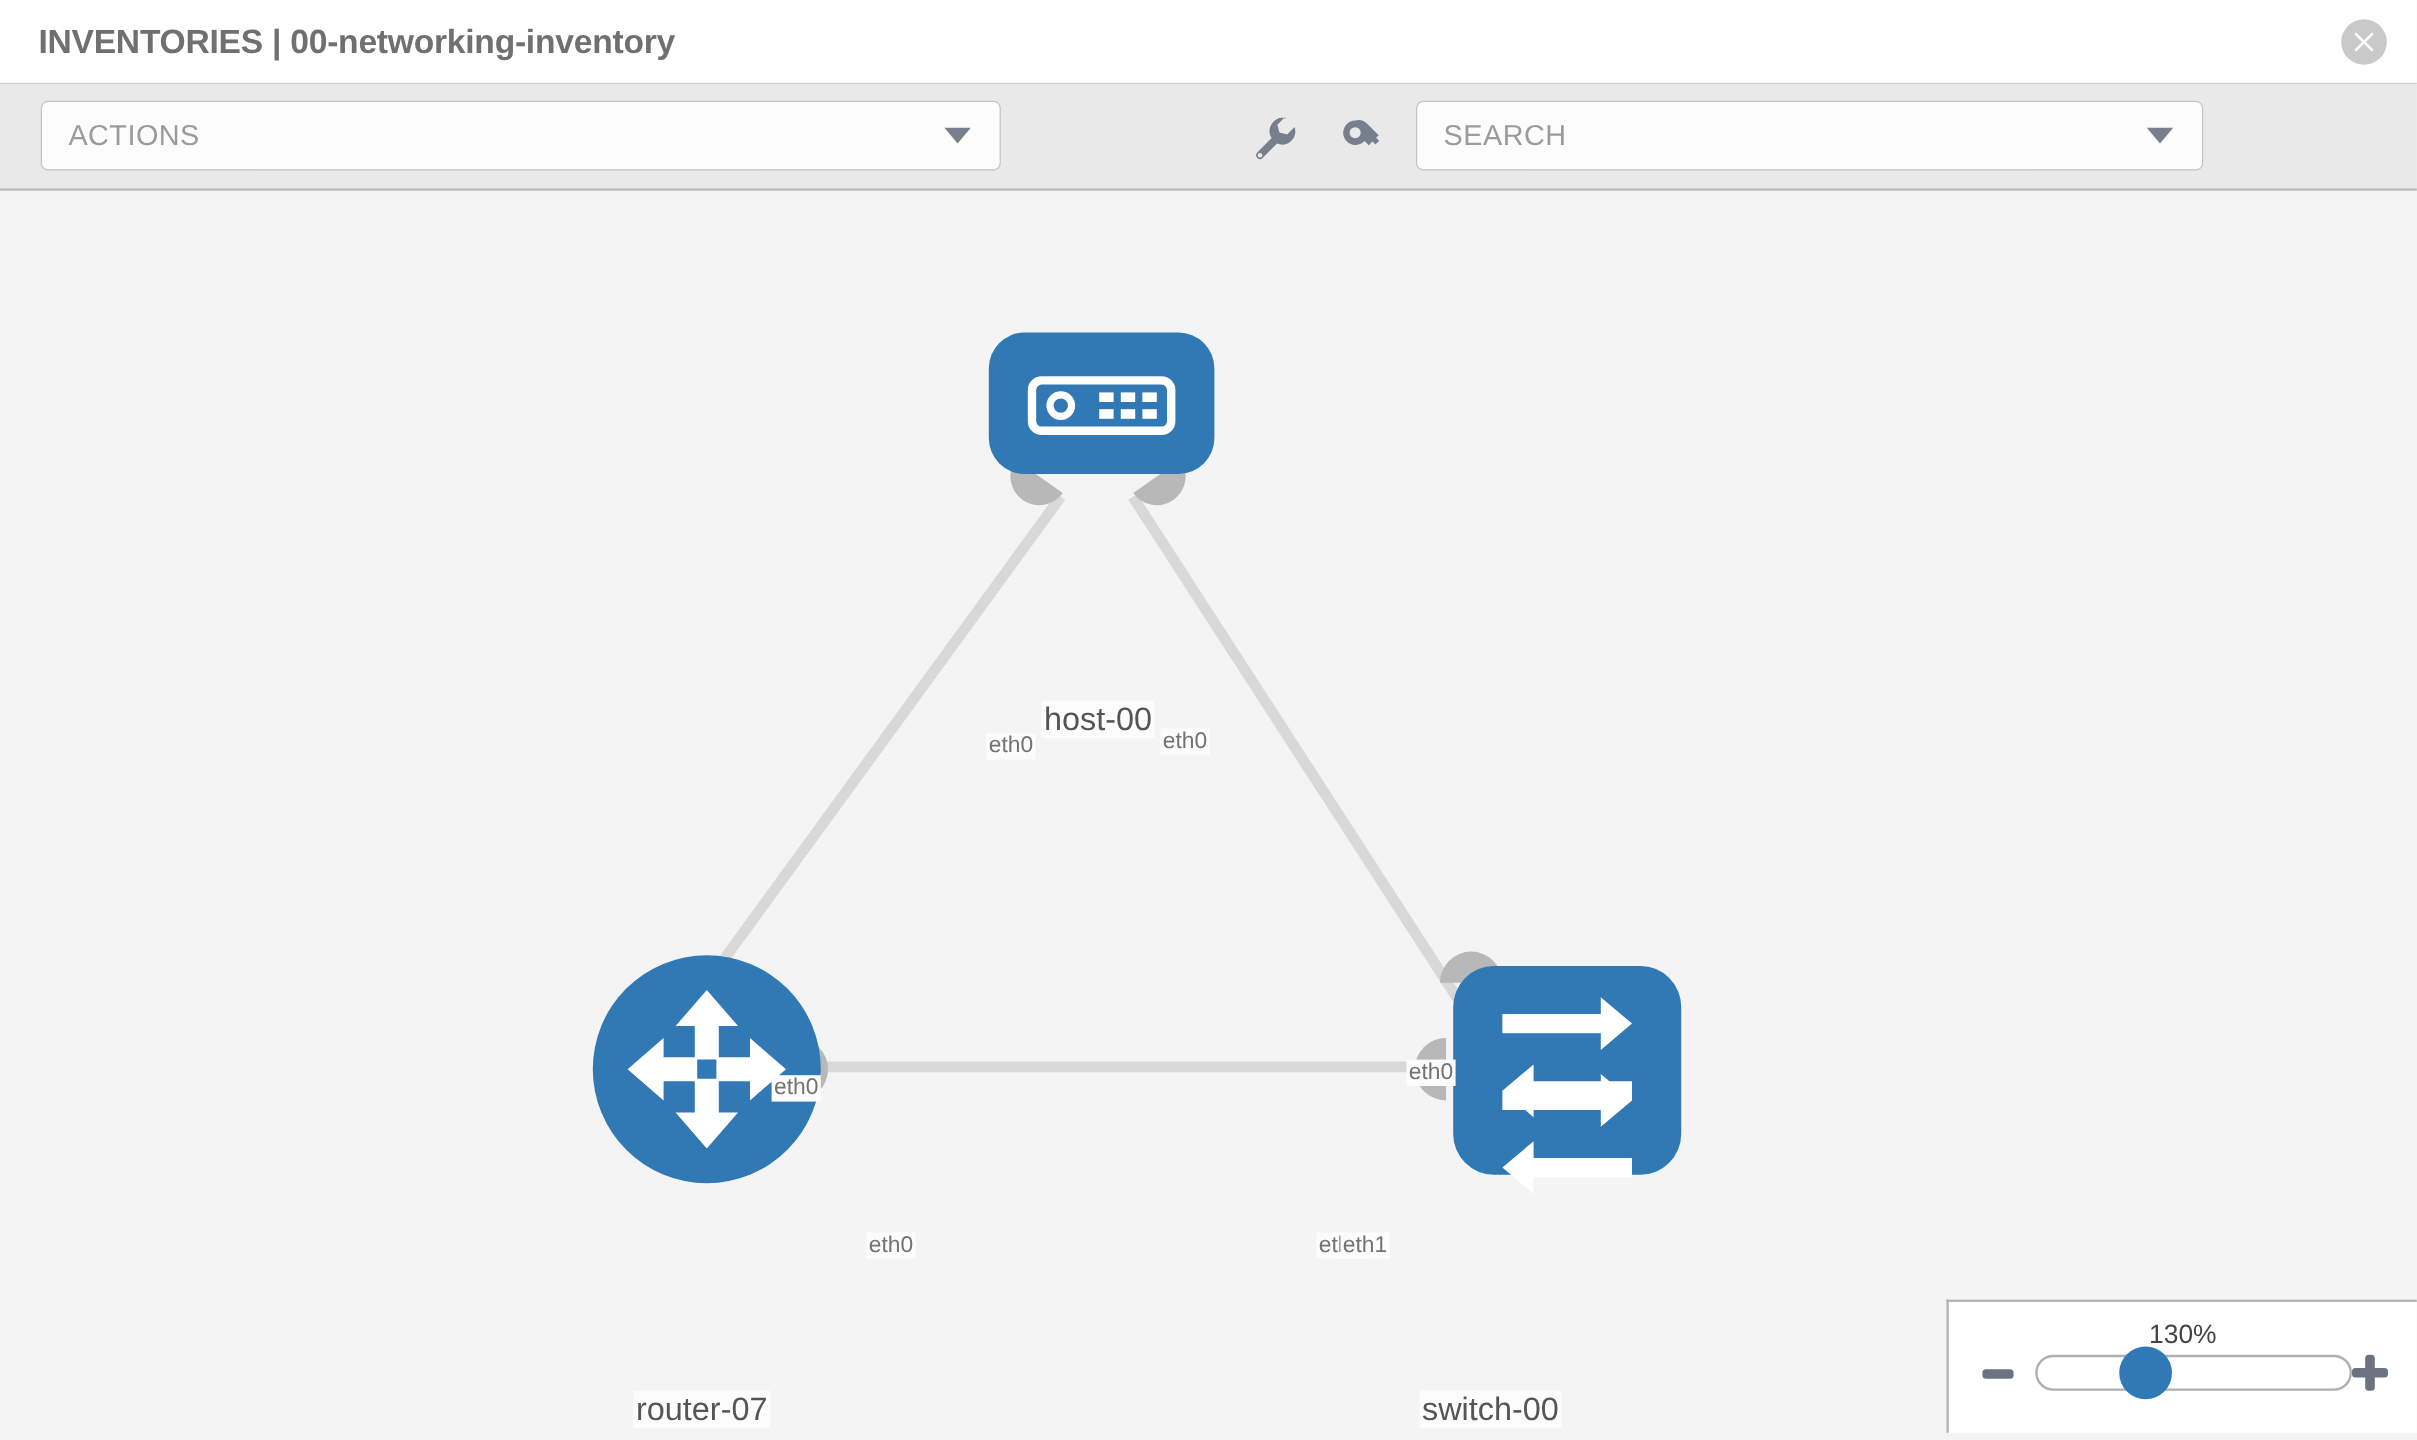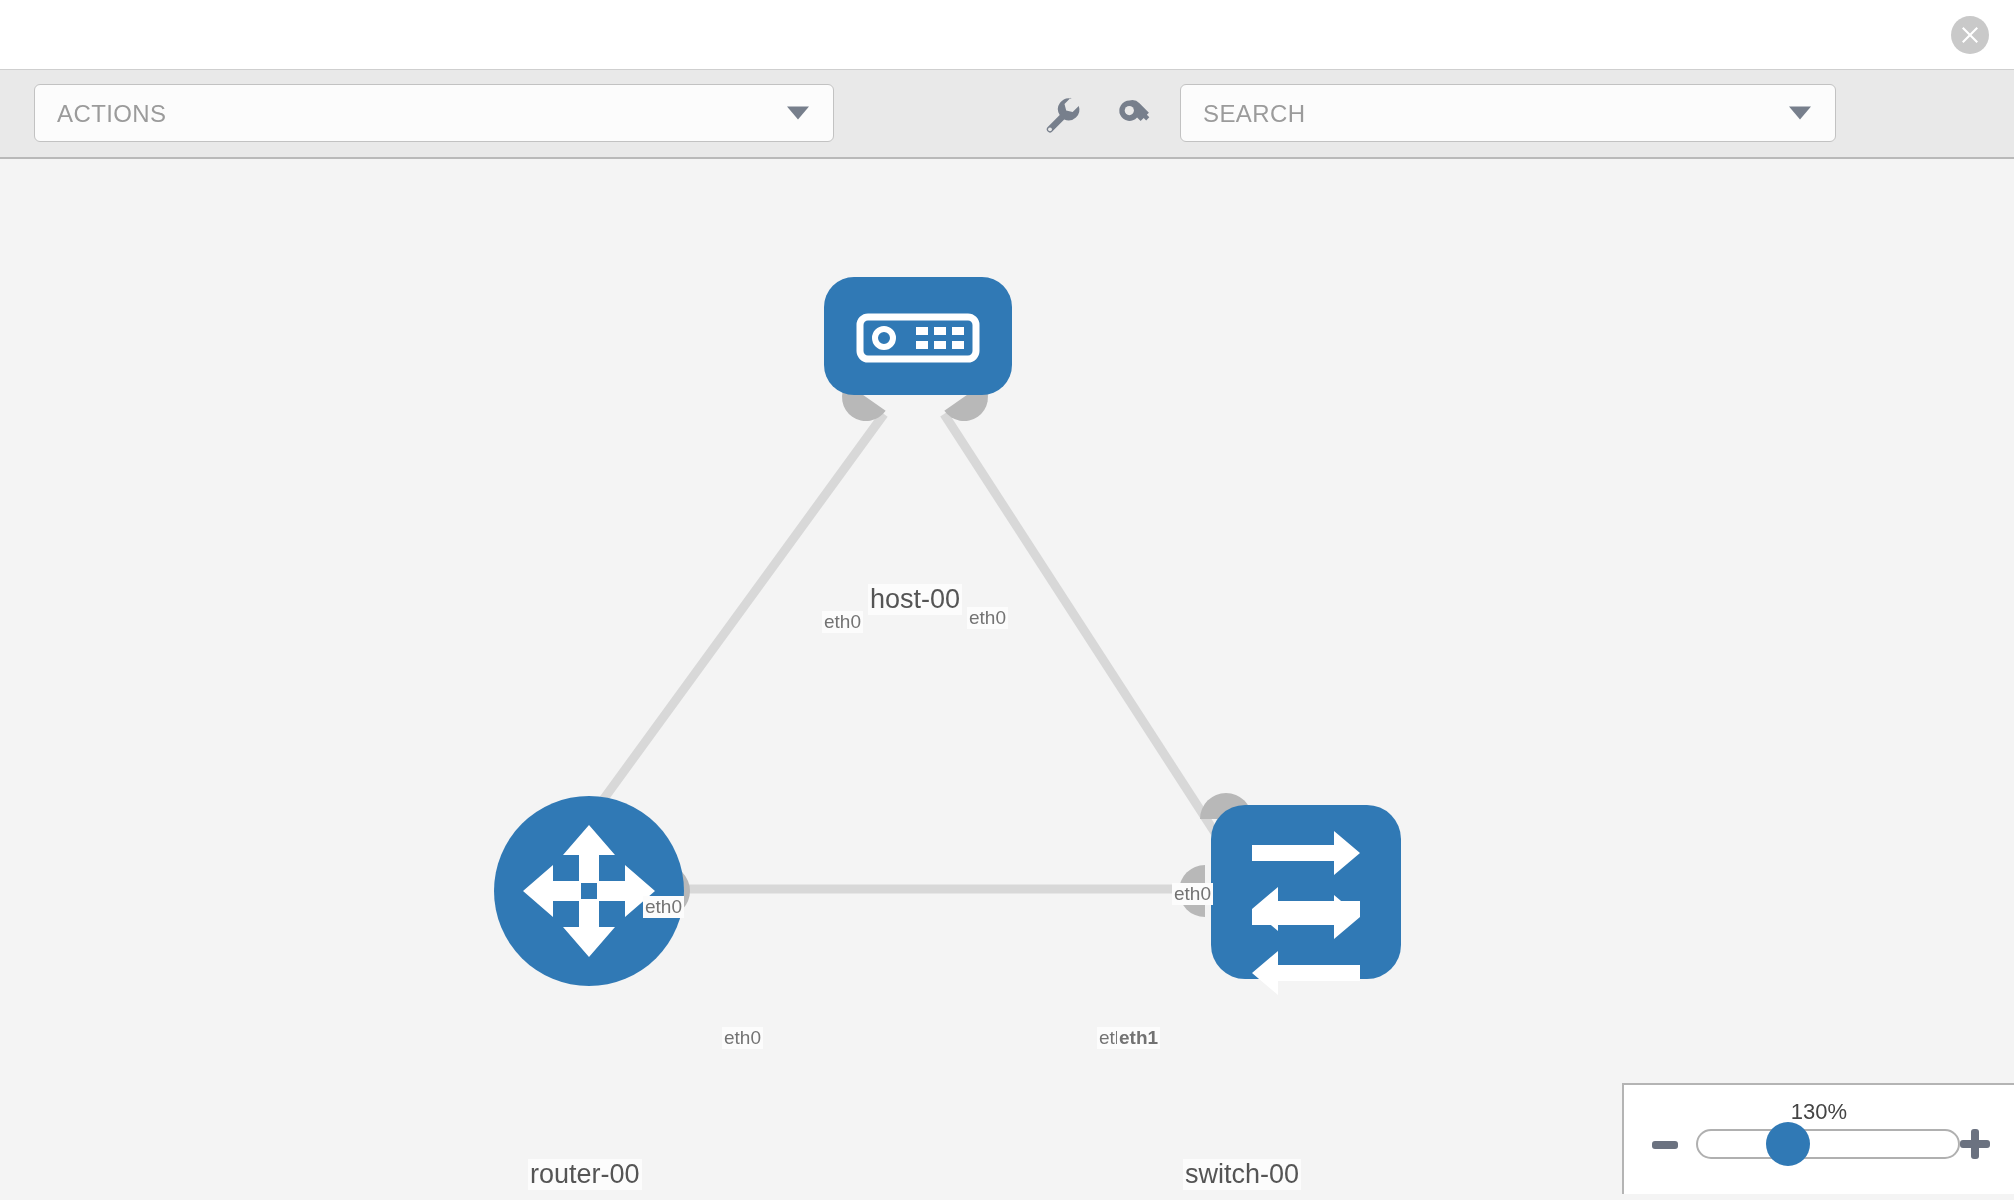--- a/index.html
+++ b/index.html
@@ -105,20 +105,21 @@
   }
   #zoom-thumb{
     position:absolute;left:142px;top:37px;width:44px;height:44px;
     border-radius:50%;background:#3079b5;cursor:pointer;
   }
 </style>
 </head>
 <body>
 
 <div id="header">
+  <div id="page-title">INVENTORIES | 00-networking-inventory</div>
   <div id="close-button">
     <svg width="38" height="38" viewBox="0 0 38 38" aria-hidden="true">
       <path d="M12.5 11 L19 17.5 L25.5 11 L27 12.5 L20.5 19 L27 25.5 L25.5 27 L19 20.5 L12.5 27 L11 25.5 L17.5 19 L11 12.5 Z" fill="#ffffff"></path>
     </svg>
   </div>
 </div>
 
 <div id="toolbar">
 
   <div class="field" id="actions-select">
@@ -194,30 +195,30 @@
       <g fill="#ffffff">
         <path d="M1252 686 h82 v-14 l26 22 l-26 22 v-14 h-82 Z"></path>
         <path d="M1360 742 h-82 v-14 l-26 22 l26 22 v-14 h82 Z"></path>
         <path d="M1252 694 h82 v-14 l26 22 l-26 22 v-14 h-82 Z" transform="translate(0 56)"></path>
         <path d="M1360 750 h-82 v-14 l-26 22 l26 22 v-14 h82 Z" transform="translate(0 56)"></path>
       </g>
     </g>
   </svg>
 
   <div class="node-label" style="left:868px;top:425px;">host-00</div>
-  <div class="node-label" style="left:528px;top:1000px;">router-00</div>
+  <div class="node-label" style="left:528px;top:1000px;">router-07</div>
   <div class="node-label" style="left:1183px;top:1000px;">switch-00</div>
 
   <div class="iface-label" style="left:822px;top:452px;">eth0</div>
   <div class="iface-label" style="left:967px;top:448px;">eth0</div>
   <div class="iface-label" style="left:643px;top:737px;">eth0</div>
   <div class="iface-label" style="left:1172px;top:724px;">eth0</div>
   <div class="iface-label" style="left:722px;top:868px;">eth0</div>
   <div class="iface-label" style="left:1097px;top:868px;z-index:1;">eth0</div>
-  <div class="iface-label" style="left:1117px;top:868px;z-index:2;font-weight:bold;">eth1</div>
+  <div class="iface-label" style="left:1117px;top:868px;z-index:2;">eth1</div>
 
 </div>
 
 <div id="zoom-panel">
   <div id="zoom-percent">130%</div>
   <div id="zoom-minus"></div>
   <div id="zoom-track"></div>
   <div id="zoom-thumb"></div>
   <div id="zoom-plus"></div>
 </div>

